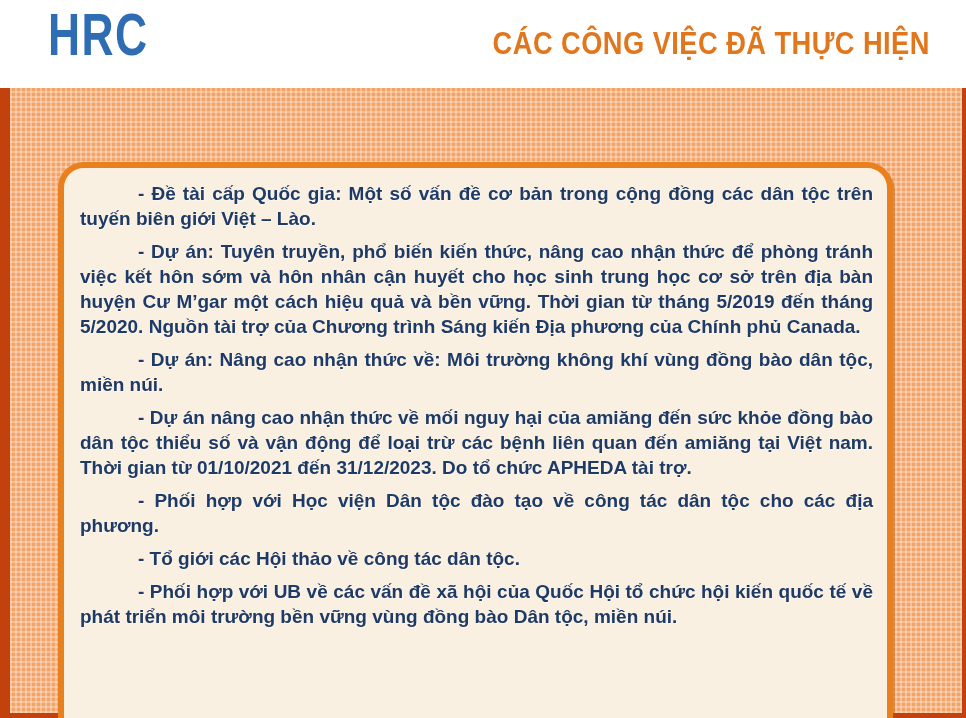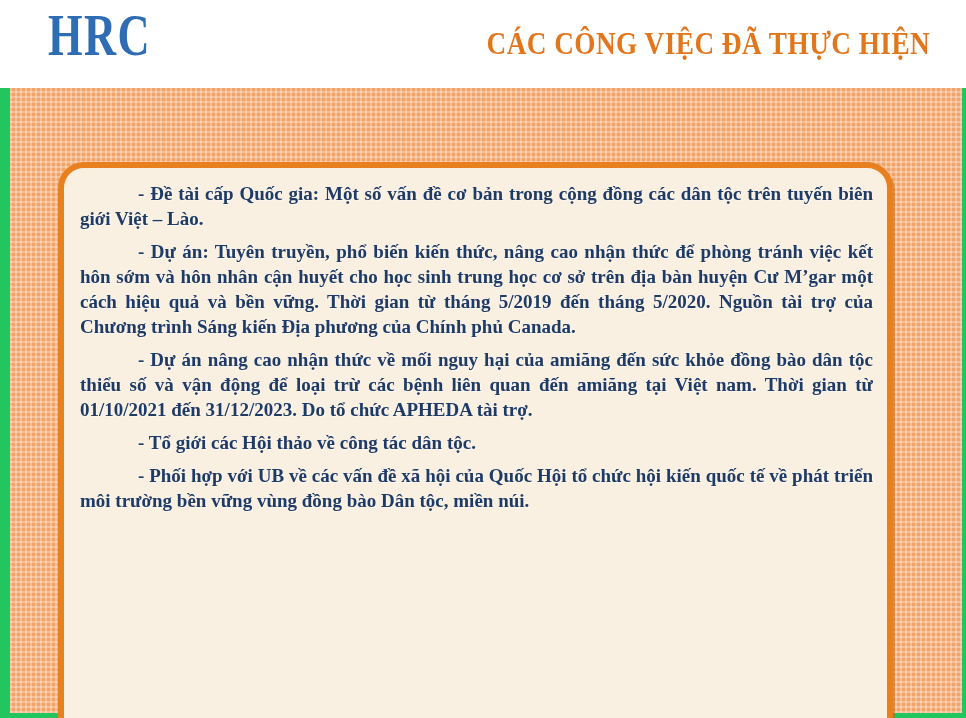--- a/index.html
+++ b/index.html
@@ -1,23 +1,23 @@
 <!DOCTYPE html>
 <html><head>
 <meta charset="utf-8">
 <style>
   * { margin: 0; padding: 0; box-sizing: border-box; }
   html, body { background: #ffffff; }
   .slide {
     position: relative;
     width: 966px;
     height: 718px;
-    background: #22c55e;
+    background: #c2410c;
     overflow: hidden;
-    font-family: Liberation Serif, serif;
+    font-family: Liberation Sans, sans-serif;
   }
   .header {
     position: absolute;
     top: 0; left: 0;
     width: 966px; height: 88px;
     background: #ffffff;
   }
   .logo {
     position: absolute;
     left: 48px; top: 6px;
@@ -78,19 +78,21 @@
 
   <div class="header">
     <div class="logo">HRC</div>
     <div class="title">CÁC CÔNG VIỆC ĐÃ THỰC HIỆN</div>
   </div>
 
   <div class="bg">
     <div class="content-box">
       <p>- Đề tài cấp Quốc gia: Một số vấn đề cơ bản trong cộng đồng các dân tộc trên tuyến biên giới Việt – Lào.</p>
       <p>- Dự án: Tuyên truyền, phổ biến kiến thức, nâng cao nhận thức để phòng tránh việc kết hôn sớm và hôn nhân cận huyết cho học sinh trung học cơ sở trên địa bàn huyện Cư M’gar một cách hiệu quả và bền vững. Thời gian từ tháng 5/2019 đến tháng 5/2020. Nguồn tài trợ của Chương trình Sáng kiến Địa phương của Chính phủ Canada.</p>
+      <p>- Dự án: Nâng cao nhận thức về: Môi trường không khí vùng đồng bào dân tộc, miền núi.</p>
       <p>- Dự án nâng cao nhận thức về mối nguy hại của amiăng đến sức khỏe đồng bào dân tộc thiểu số và vận động để loại trừ các bệnh liên quan đến amiăng tại Việt nam. Thời gian từ 01/10/2021 đến 31/12/2023. Do tổ chức APHEDA tài trợ.</p>
+      <p>- Phối hợp với Học viện Dân tộc đào tạo về công tác dân tộc cho các địa phương.</p>
       <p>- Tổ giới các Hội thảo về công tác dân tộc.</p>
       <p>- Phối hợp với UB về các vấn đề xã hội của Quốc Hội tổ chức hội kiến quốc tế về phát triển môi trường bền vững vùng đồng bào Dân tộc, miền núi.</p>
     </div>
   </div>
 
 </div>
 
 </body></html>

